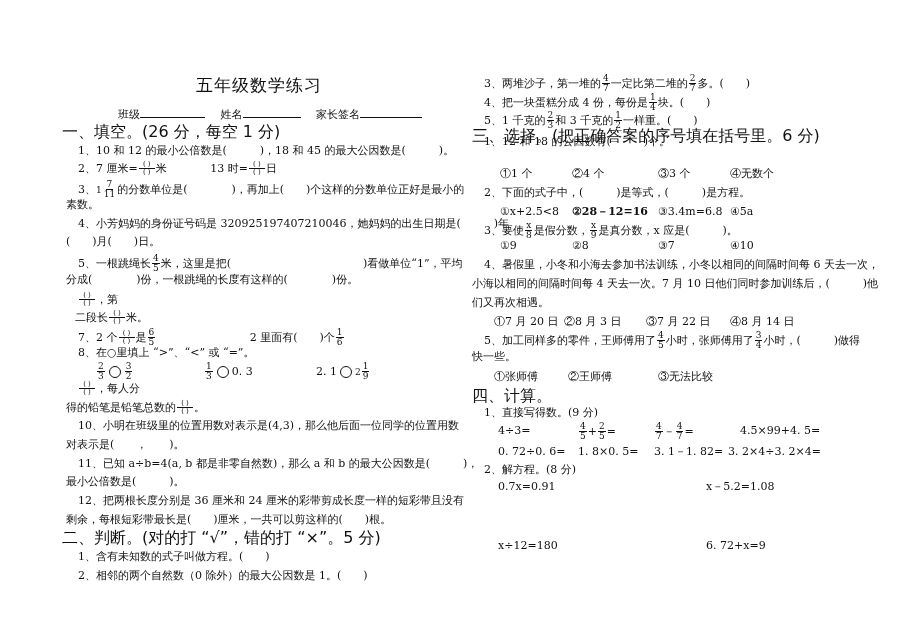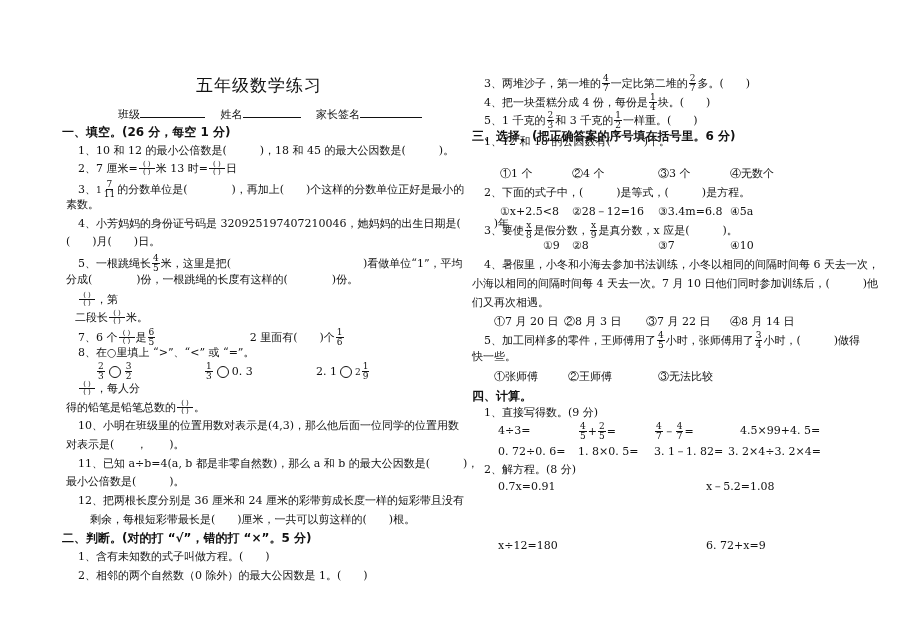--- a/index.html
+++ b/index.html
@@ -3,21 +3,21 @@
 <meta charset="utf-8">
 <style>
   html, body { margin:0; padding:0; background:#ffffff; }
   body { width:920px; height:638px; position:relative; overflow:hidden;
          font-family: "DejaVu Serif", "Liberation Serif", serif; color:#111; font-size:11px; }
   .col { position:absolute; top:0; }
   .left { left:66px; width:400px; }
   .right { left:478px; width:400px; }
   .ln { position:absolute; white-space:nowrap; line-height:14px; }
   .title { font-size:17px; letter-spacing:1px; }
-  .sec { font-family: "DejaVu Sans", "Liberation Sans", sans-serif; font-weight:bold; font-size:12px;text-align:right; }
+  .sec { font-family: "DejaVu Sans", "Liberation Sans", sans-serif; font-weight:normal; font-size:16px;text-align:right; }
   .blank { display:inline-block; border-bottom:1px solid #111; height:11px; vertical-align:baseline; }
   .fr { display:inline-flex; flex-direction:column; align-items:center; vertical-align:middle;
         font-size:9px; line-height:9px; margin:0 1px; }
   .fr .n { border-bottom:1px solid #111; padding:0 1px; }
   .fr .d { padding:0 1px; }
   .efr { display:inline-flex; flex-direction:column; align-items:center; vertical-align:middle;
          font-size:7px; line-height:7px; margin:0 1px; }
   .efr .n { border-bottom:1px solid #111; width:16px; text-align:center; }
   .circ { display:inline-block; width:10px; height:10px; border:1px solid #111; border-radius:50%;
           vertical-align:middle; margin:0 3px; }
@@ -36,21 +36,21 @@
   </div>
 
   <div class="ln sec" style="left:-4px;top:125px;">一、填空。(26 分，每空 1 分)</div>
   <div class="ln" style="left:12px;top:144px;">1、10 和 12 的最小公倍数是(　　　)，18 和 45 的最大公因数是(　　　)。</div>
 
   <div class="ln" style="left:12px;top:161px;">
     <span>2、7 厘米=</span><span class="efr">
         <span class="n">( )</span>
         <span class="d">( )</span>
       </span><span>米</span>
-    <span style="">13 时=</span><span class="efr">
+    <span style="margin-left:40px;">13 时=</span><span class="efr">
         <span class="n">( )</span>
         <span class="d">( )</span>
       </span><span>日</span>
   </div>
 
   <div class="ln" style="left:12px;top:180px;">
     <span>3、</span><span style="font-size:9px;">1</span><span class="fr">
         <span class="n">7</span>
         <span class="d">11</span>
       </span><span>的分数单位是(　　　　)，再加上(　　)个这样的分数单位正好是最小的</span>
@@ -75,21 +75,21 @@
       </span><span>，第</span>
   </div>
   <div class="ln" style="left:9px;top:310px;">
     <span>二段长</span><span class="efr">
         <span class="n">( )</span>
         <span class="d">( )</span>
       </span><span>米。</span>
   </div>
 
   <div class="ln" style="left:12px;top:328px;">
-    <span>7、6 个</span><span class="efr">
+    <span>7、2 个</span><span class="efr">
         <span class="n">( )</span>
         <span class="d">( )</span>
       </span><span>是</span><span class="fr">
         <span class="n">6</span>
         <span class="d">5</span>
       </span>
     <span style="margin-left:90px;">2 里面有(　　)个</span><span class="fr">
         <span class="n">1</span>
         <span class="d">6</span>
       </span>
@@ -129,21 +129,21 @@
         <span class="n">( )</span>
         <span class="d">( )</span>
       </span><span>。</span>
   </div>
 
   <div class="ln" style="left:12px;top:419px;">10、小明在班级里的位置用数对表示是(4,3)，那么他后面一位同学的位置用数</div>
   <div class="ln" style="left:0px;top:438px;">对表示是(　　，　　)。</div>
   <div class="ln" style="left:12px;top:457px;">11、已知 a÷b=4(a, b 都是非零自然数)，那么 a 和 b 的最大公因数是(　　　)，</div>
   <div class="ln" style="left:0px;top:475px;">最小公倍数是(　　　)。</div>
   <div class="ln" style="left:12px;top:494px;">12、把两根长度分别是 36 厘米和 24 厘米的彩带剪成长度一样的短彩带且没有</div>
-  <div class="ln" style="left:0px;top:513px;margin-left:24px;">剩余，每根短彩带最长是(　　)厘米，一共可以剪这样的(　　)根。</div>
+  <div class="ln" style="left:0px;top:513px;">剩余，每根短彩带最长是(　　)厘米，一共可以剪这样的(　　)根。</div>
 
   <div class="ln sec" style="left:-4px;top:531px;">二、判断。(对的打 “√”，错的打 “×”。5 分)</div>
   <div class="ln" style="left:12px;top:550px;">1、含有未知数的式子叫做方程。(　　)</div>
   <div class="ln" style="left:12px;top:569px;">2、相邻的两个自然数（0 除外）的最大公因数是 1。(　　)</div>
 </div>
 
 <div class="col right">
   <div class="ln" style="left:6px;top:74px;">
     <span>3、两堆沙子，第一堆的</span><span class="fr">
         <span class="n">4</span>
@@ -174,36 +174,36 @@
   <div class="ln" style="left:0;top:167px;width:400px;height:14px;">
     <span class="opt" style="left:22px;">①1 个</span>
     <span class="opt" style="left:94px;">②4 个</span>
     <span class="opt" style="left:180px;">③3 个</span>
     <span class="opt" style="left:252px;">④无数个</span>
   </div>
 
   <div class="ln" style="left:6px;top:186px;">2、下面的式子中，(　　　)是等式，(　　　)是方程。</div>
   <div class="ln" style="left:0;top:205px;width:400px;height:14px;">
     <span class="opt" style="left:22px;">①x+2.5&lt;8</span>
-    <span class="opt" style="left:94px;">②28－12=16</span>
+    <span class="opt" style="left:94px;font-weight:bold;">②28－12=16</span>
     <span class="opt" style="left:180px;">③3.4m=6.8</span>
     <span class="opt" style="left:252px;">④5a</span>
   </div>
 
   <div class="ln" style="left:6px;top:221px;text-align:center;">
     <span>3、要使</span><span class="fr">
         <span class="n">x</span>
         <span class="d">8</span>
       </span><span>是假分数，</span><span class="fr">
         <span class="n">x</span>
         <span class="d">9</span>
       </span><span>是真分数，x 应是(　　　)。</span>
   </div>
   <div class="ln" style="left:0;top:239px;width:400px;height:14px;">
-    <span class="opt" style="left:22px;margin-left:43px;">①9</span>
+    <span class="opt" style="left:22px;">①9</span>
     <span class="opt" style="left:94px;">②8</span>
     <span class="opt" style="left:180px;">③7</span>
     <span class="opt" style="left:252px;">④10</span>
   </div>
 
   <div class="ln" style="left:6px;top:258px;">4、暑假里，小冬和小海去参加书法训练，小冬以相同的间隔时间每 6 天去一次，</div>
   <div class="ln" style="left:-6px;top:277px;">小海以相同的间隔时间每 4 天去一次。7 月 10 日他们同时参加训练后，(　　　)他</div>
   <div class="ln" style="left:-6px;top:296px;">们又再次相遇。</div>
   <div class="ln" style="left:0;top:315px;width:400px;height:14px;">
     <span class="opt" style="left:16px;">①7 月 20 日</span>

